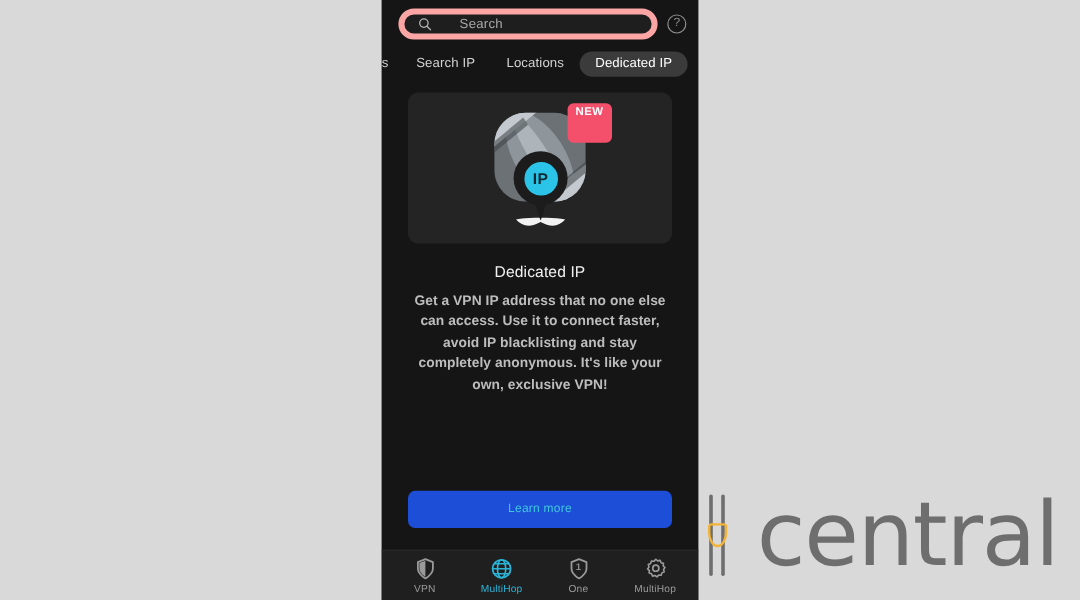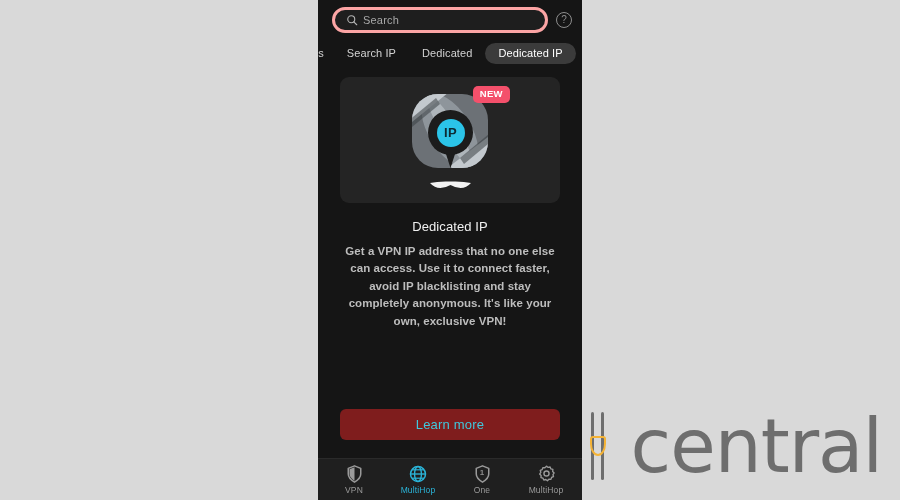--- a/index.html
+++ b/index.html
@@ -47,22 +47,22 @@
     display:flex; flex-direction:column;
   }
 
   
   .search-row {
     display:flex; align-items:center; gap:8px;
     padding:6px 10px 0 14px; height:34px; flex:0 0 auto;
   }
   .search-box {
     flex:1; height:26px; background:#1e1e1e;
-    border:3px solid #fca5a5; border-radius:13px;
-    display:flex; align-items:center; gap:5px; padding:0 11px;
+    border:5px solid #fca5a5; border-radius:13px;
+    display:flex; align-items:center; gap:23px; padding:0 11px;
   }
   .search-box .placeholder {
     font-size:11px; color:#a8a8a8; letter-spacing:.2px;
   }
   .help-btn {
     width:16px; height:16px; flex:0 0 16px;
     border:1.3px solid #8d8d8d; border-radius:50%;
     display:flex; align-items:center; justify-content:center;
     font-size:10px; color:#8d8d8d; line-height:1; padding-bottom:1px;
   }
@@ -90,25 +90,25 @@
     position:relative; flex:0 0 auto;
     display:flex; align-items:center; justify-content:center;
   }
   .art { position:relative; width:96px; height:104px; }
 
   .globe { position:absolute; left:8px; top:4px; width:80px; height:78px; }
   .new-badge {
     position:absolute; right:-12px; top:-2px;
     background:#f4506b; color:#ffffff;
     font-size:9.5px; font-weight:700; letter-spacing:.4px;
-    padding:3px 7px 4px 7px; border-radius:5px; line-height:1;
+    padding:3px 7px 20px 7px; border-radius:5px; line-height:1;
     z-index:4;
   }
   .pin {
-    position:absolute; left:26px; top:22px; width:45px; height:58px;
+    position:absolute; left:26px; top:38px; width:45px; height:58px;
     z-index:3;
   }
   .pin-head {
     position:absolute; left:0; top:0; width:45px; height:45px;
     background:#1c1c1c; border-radius:50%;
   }
   .pin-tail {
     position:absolute; left:12.5px; top:27px; width:20px; height:31px;
     background:#1c1c1c;
     clip-path:polygon(0% 0%, 100% 0%, 50% 100%);
@@ -134,23 +134,23 @@
   }
   .info p {
     font-size:11.5px; line-height:1.52; color:#bdbdbd; letter-spacing:.05px;font-weight:bold;
   }
 
   .spacer { flex:1 1 auto; }
 
   
   .cta-wrap { padding:0 22px 18px 22px; flex:0 0 auto; }
   .cta {
-    height:31px; background:#7f1d1d; border-radius:6px;
-    display:flex; align-items:center; justify-content:center;
-    font-size:13px; color:#3fc8dd; letter-spacing:.2px;
+    height:31px; background:#1d4ed8; border-radius:6px;
+    display:flex; align-items:center; justify-content:center;
+    font-size:10px; color:#3fc8dd; letter-spacing:.2px;
   }
 
   
   .bottom-nav {
     height:42px; background:#1f1f1f; flex:0 0 auto;
     display:flex; align-items:center; justify-content:space-around;
     padding:0 4px; border-top:1px solid #2a2a2a;
   }
   .nav-item {
     display:flex; flex-direction:column; align-items:center;
@@ -194,21 +194,21 @@
           <line x1="15.6" y1="15.6" x2="21.5" y2="21.5" stroke="#b5b5b5" stroke-width="2.2" stroke-linecap="round"></line>
         </svg>
         <div class="placeholder">Search</div>
       </div>
       <div class="help-btn">?</div>
     </div>
 
     <div class="tabs">
       <div class="tab clipped">ns</div>
       <div class="tab">Search IP</div>
-      <div class="tab">Dedicated</div>
+      <div class="tab">Locations</div>
       <div class="tab active">Dedicated IP</div>
     </div>
 
     <div class="hero-card">
       <div class="art">
 
         <svg class="globe" viewBox="0 0 80 78">
           <defs>
             <clipPath id="gclip">
                 <rect x="2" y="2" width="76" height="74" rx="26" ry="26"></rect>

